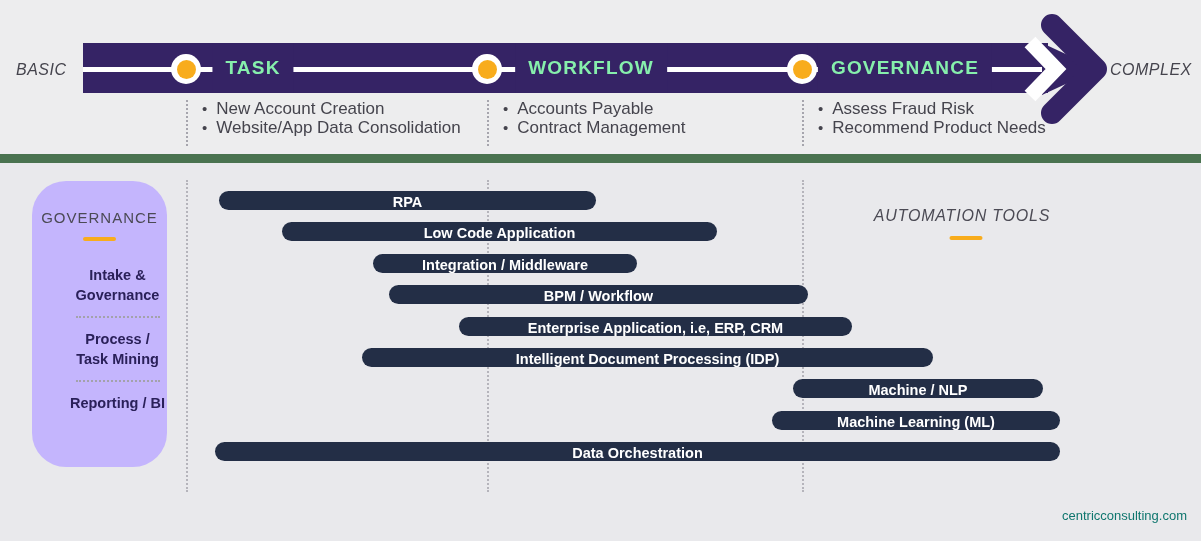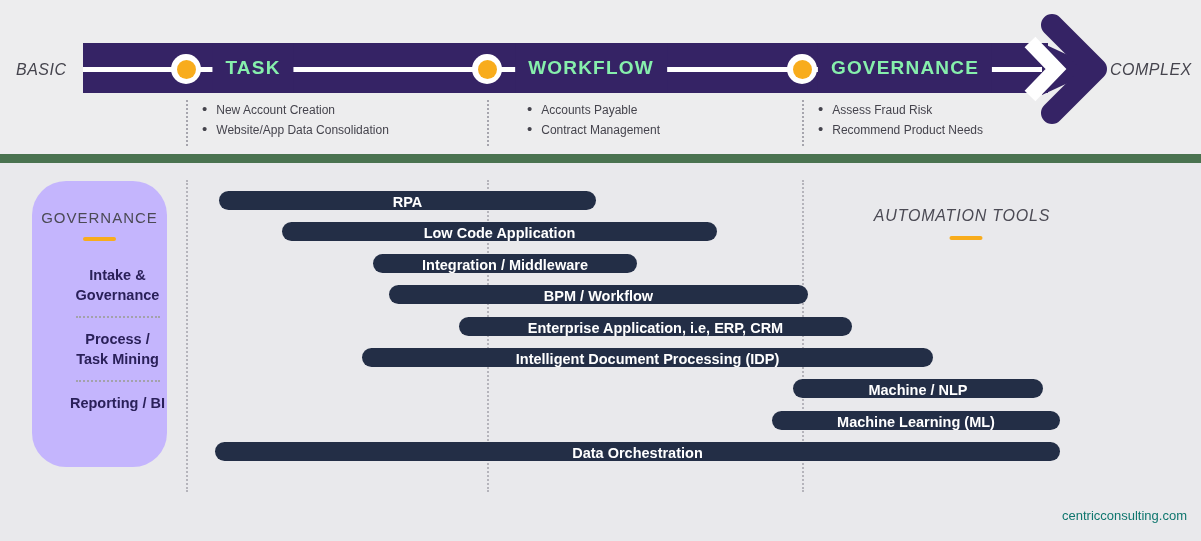--- a/index.html
+++ b/index.html
@@ -22,21 +22,21 @@
   .stage-label{position:absolute; top:43px; height:50px; line-height:50px; transform:translateX(-50%);
     background:var(--purple); color:#86efac; font-weight:bold; font-size:19px; letter-spacing:1.2px;
     padding:0 13px; z-index:2; white-space:nowrap;}
   .node-circle{position:absolute; top:54px; width:30px; height:30px; margin-left:-15px; border-radius:50%;
     background:#fff; z-index:3; display:flex; align-items:center; justify-content:center;}
   .node-circle .dot{width:19px; height:19px; border-radius:50%; background:var(--yellow);}
   .arrow-svg{position:absolute; left:1000px; top:12px; z-index:2;}
 
   .top-dotted{position:absolute; top:100px; height:46px; width:0; border-left:2px dotted #a6a5ad;}
   .bullet-list{position:absolute; top:101px; list-style:none; z-index:4;}
-  .bullet-list li{font-size:12px; line-height:16.5px; color:var(--text-gray); white-space:nowrap; padding-bottom:2px;}
+  .bullet-list li{font-size:17px; line-height:16.5px; color:var(--text-gray); white-space:nowrap; padding-bottom:2px;}
   .bullet-list li::before{content:"\2022"; font-size:15px; margin-right:9px; position:relative; top:0px; color:var(--text-gray);}
 
   .section-divider{position:absolute; left:0; top:154px; width:1201px; height:9px; background:var(--green);}
 
   .gridline{position:absolute; top:180px; height:312px; width:0; border-left:2px dotted #b5b4bb;}
 
   .governance-panel{position:absolute; left:32px; top:181px; width:135px; height:286px; background:#c4b5fd;
     border-radius:34px; text-align:center; z-index:5;}
   .governance-title{margin-top:28px; font-size:15px; letter-spacing:1px; color:var(--muted);}
   .yellow-rule{width:33px; height:4px; border-radius:2px; background:var(--yellow); margin:11px auto 0 auto;}
@@ -81,21 +81,21 @@
       <div class="top-dotted" style="left: 186px;"></div>
       <ul class="bullet-list" style="left: 202px;">
         <li>New Account Creation</li>
         <li>Website/App Data Consolidation</li>
       </ul>
       <div class="stage-label" style="left: 591px;">WORKFLOW</div>
       <div class="node-circle" style="left: 487px;">
         <div class="dot"></div>
       </div>
       <div class="top-dotted" style="left: 487px;"></div>
-      <ul class="bullet-list" style="left: 527px;">
+      <ul class="bullet-list" style="left: 503px;">
         <li>Accounts Payable</li>
         <li>Contract Management</li>
       </ul>
       <div class="stage-label" style="left: 905px;">GOVERNANCE</div>
       <div class="node-circle" style="left: 802px;">
         <div class="dot"></div>
       </div>
       <div class="top-dotted" style="left: 802px;"></div>
       <ul class="bullet-list" style="left: 818px;">
         <li>Assess Fraud Risk</li>

